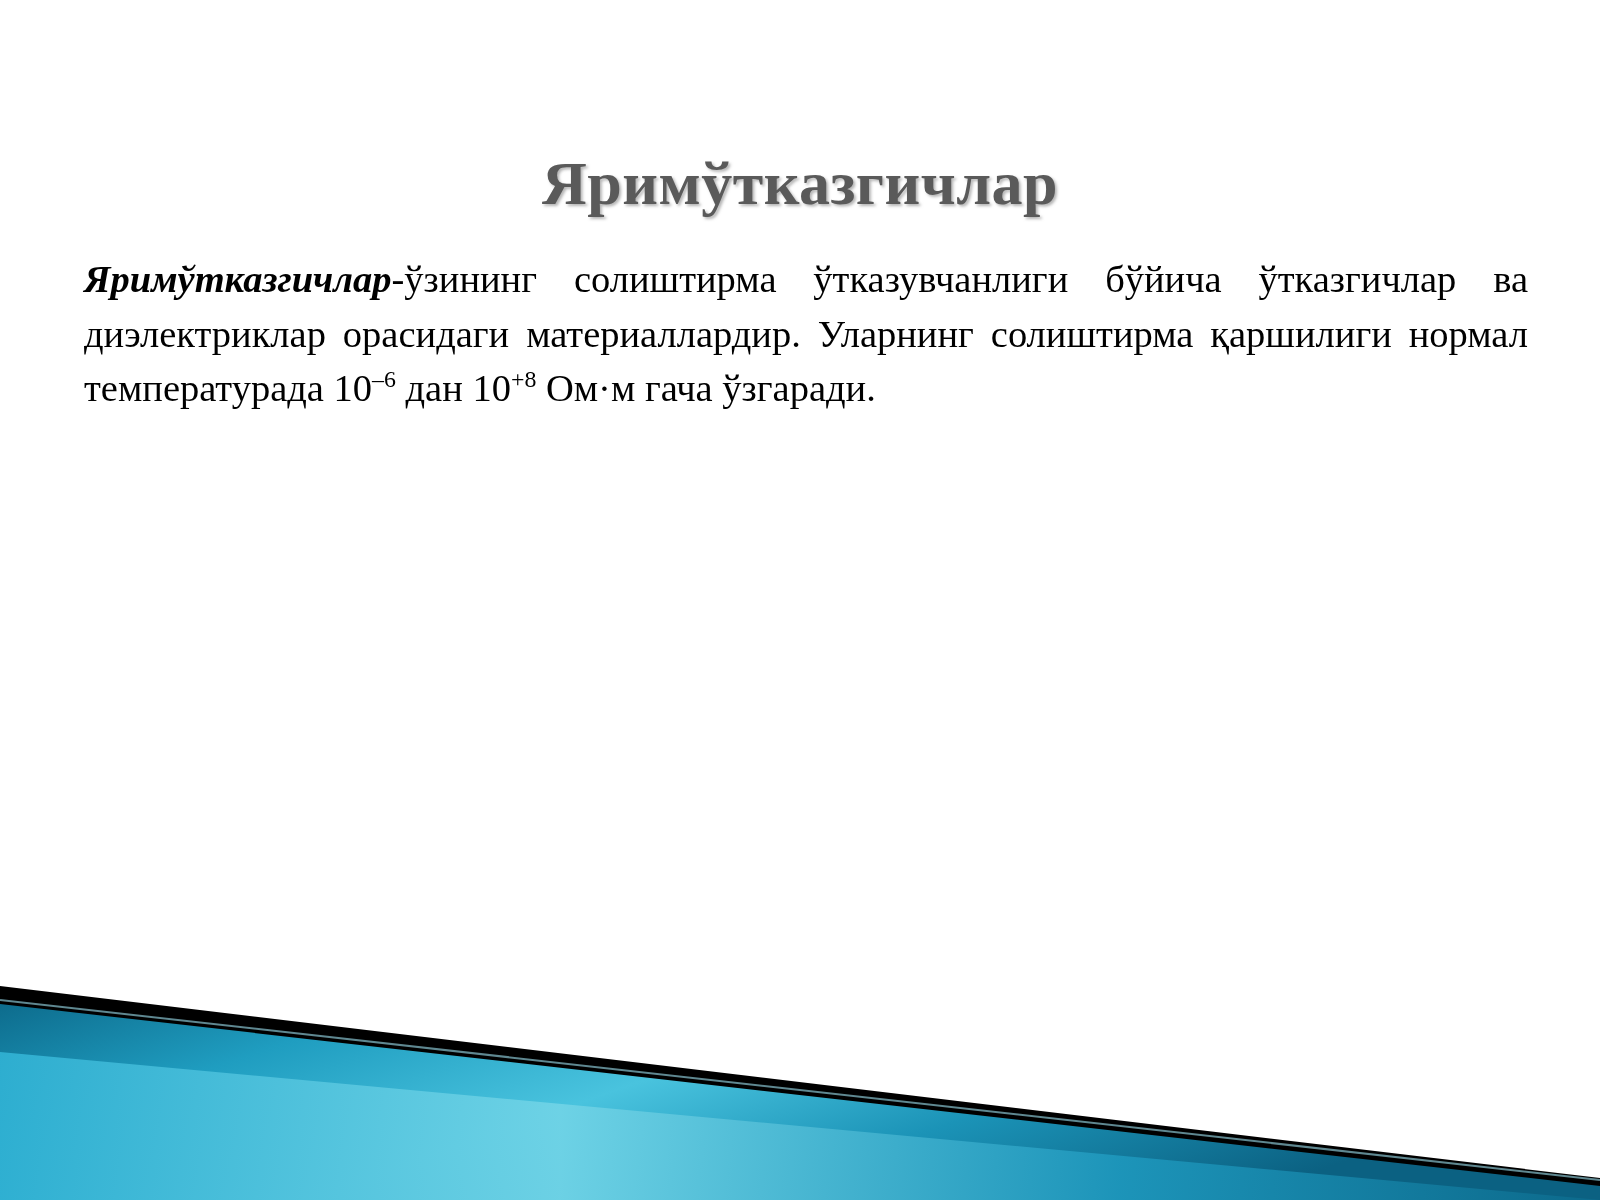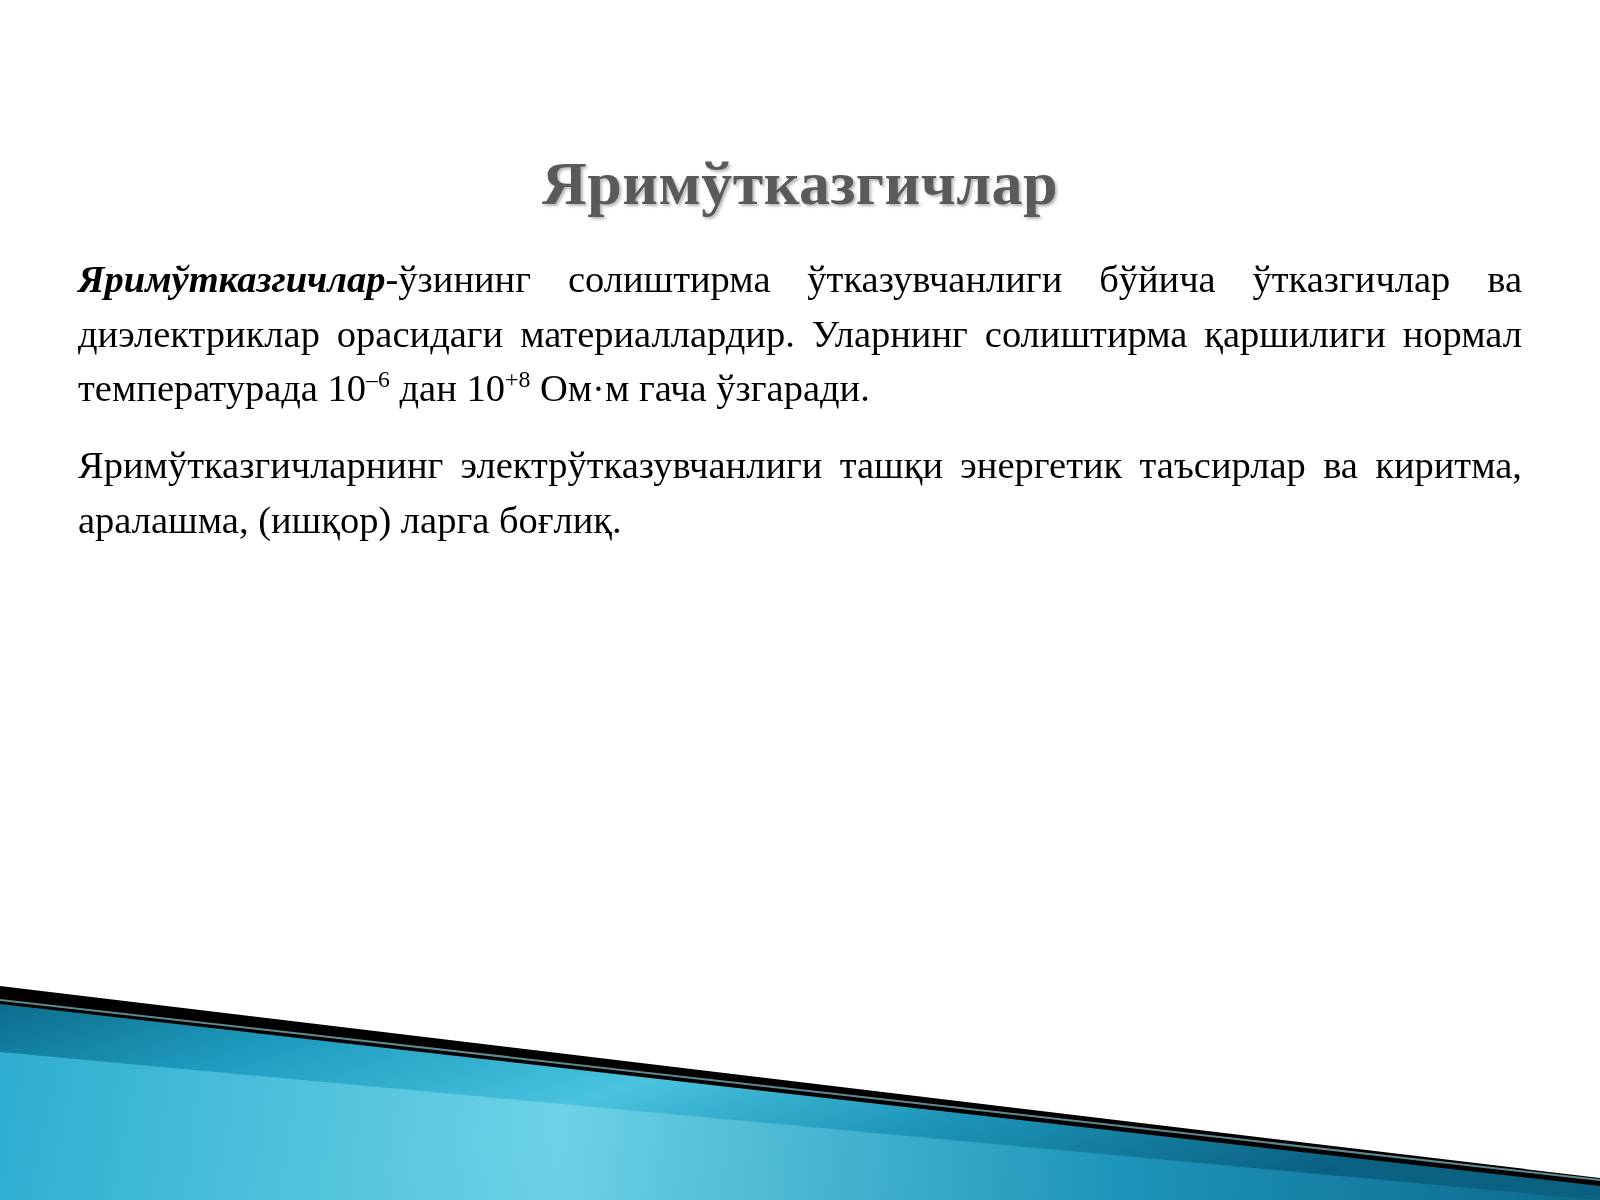--- a/index.html
+++ b/index.html
@@ -29,21 +29,21 @@
     line-height: 1.08;
     color: #5a5a5a;
     text-shadow: 2px 2px 3px rgba(120,120,120,0.55);
     letter-spacing: 0.5px;
   }
 
   
   .body-block {
     position: absolute;
     top: 252px;
-    left: 78px;
+    left: 84px;
     width: 1444px;
   }
   .para {
     font-family: "Liberation Serif", serif;
     font-size: 38.5px;
     line-height: 1.42;
     color: #000000;
     text-align: justify;
     text-justify: inter-word;
     margin: 0 0 22px 0;
@@ -73,21 +73,20 @@
 <body>
 
 <div class="slide">
 
   <h1 class="slide-title">Яримўтказгичлар</h1>
 
   <div class="body-block">
 
     <p class="para"><span class="lead-term">Яримўтказгичлар</span><span>-ўзининг солиштирма ўтказувчанлиги бўйича ўтказгичлар ва диэлектриклар орасидаги материаллардир. Уларнинг солиштирма қаршилиги нормал температурада 10</span><sup>–6</sup><span> дан 10</span><sup>+8</sup><span> Ом·м гача ўзгаради.</span></p>
 
-    <p class="para">Яримўтказгичларнинг электрўтказувчанлиги ташқи энергетик таъсирлар ва  киритма, аралашма, (ишқор) ларга  боғлиқ.</p>
 
 
   </div>
 
   <svg class="ribbon" viewBox="0 0 1600 260" preserveAspectRatio="none">
     <defs>
       <linearGradient id="tealGrad" x1="0" y1="0" x2="1" y2="0.35">
         <stop offset="0%" stop-color="#0d6c8d"></stop>
         <stop offset="22%" stop-color="#1f9dc0"></stop>
         <stop offset="48%" stop-color="#49c3de"></stop>

